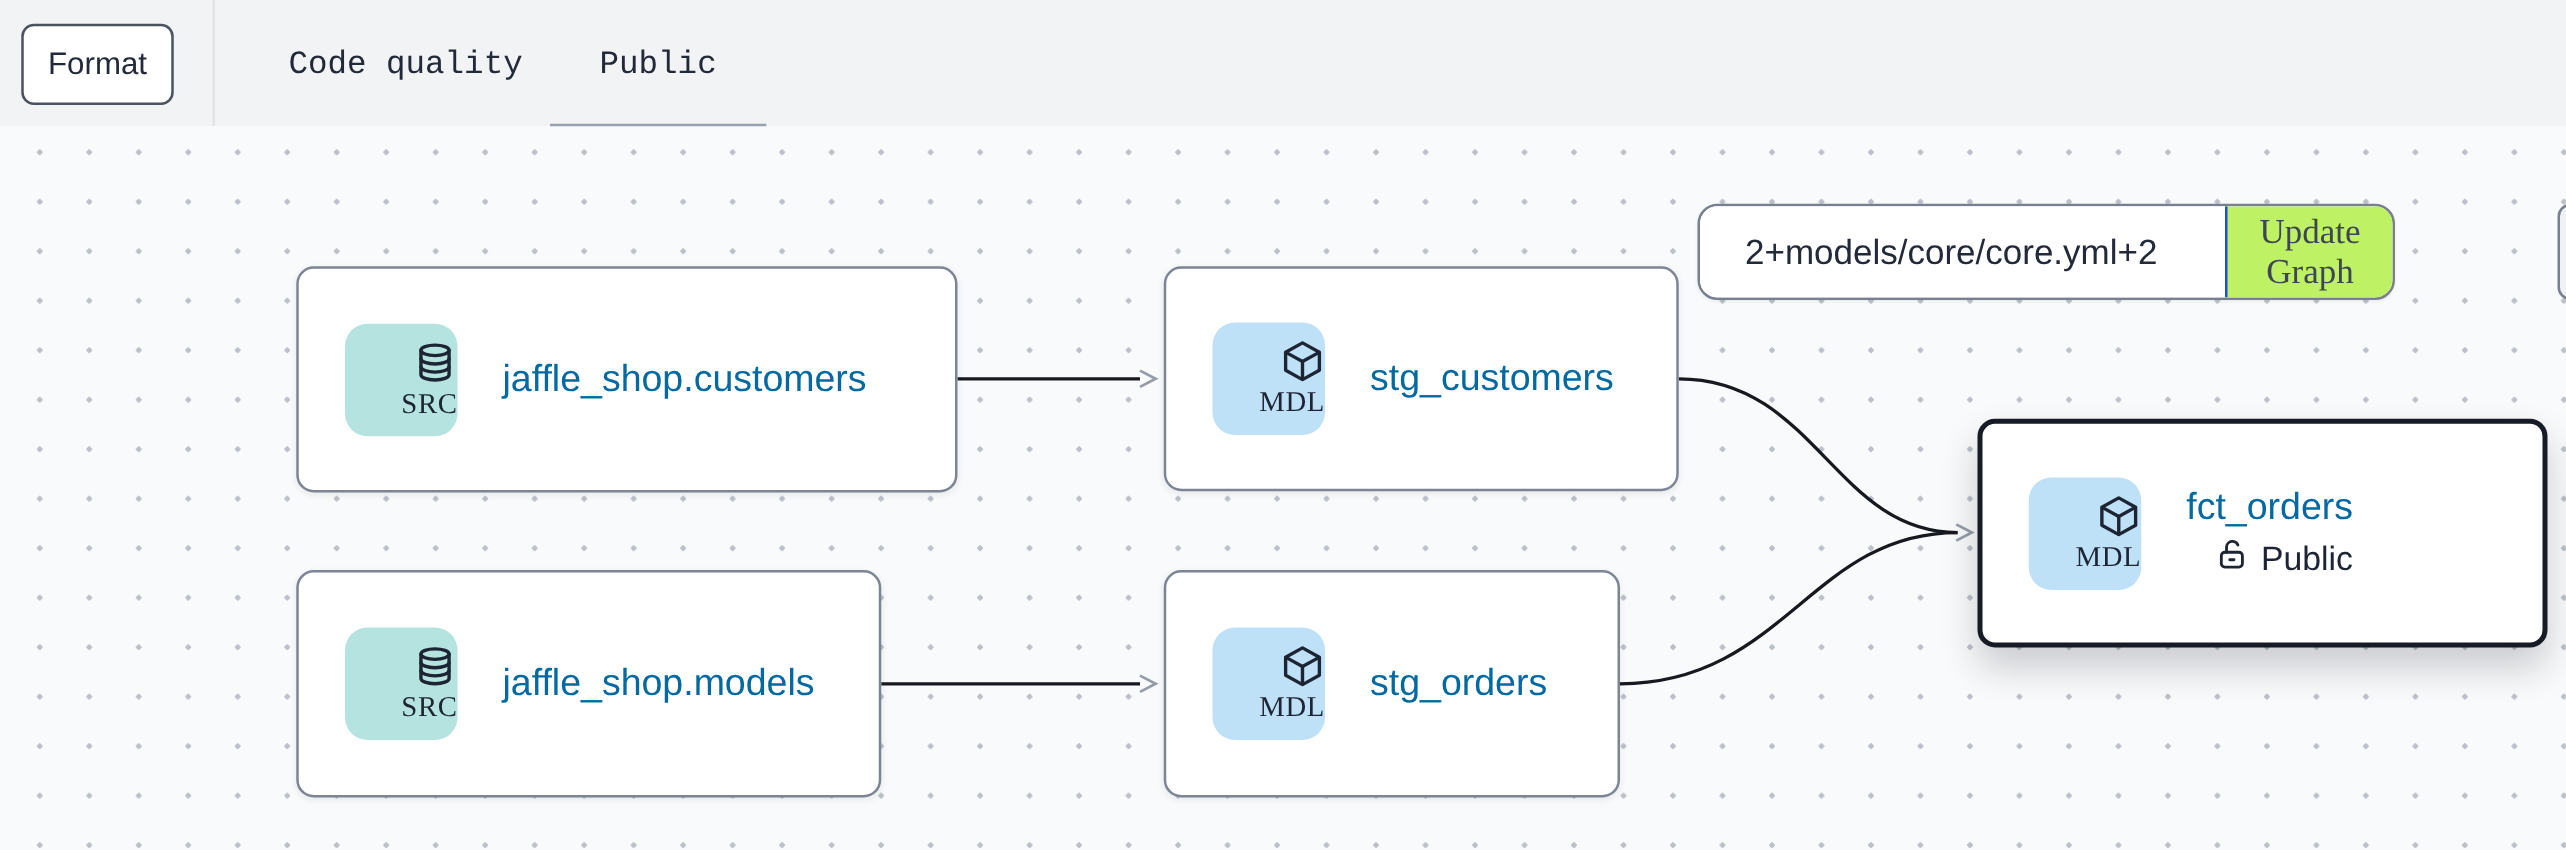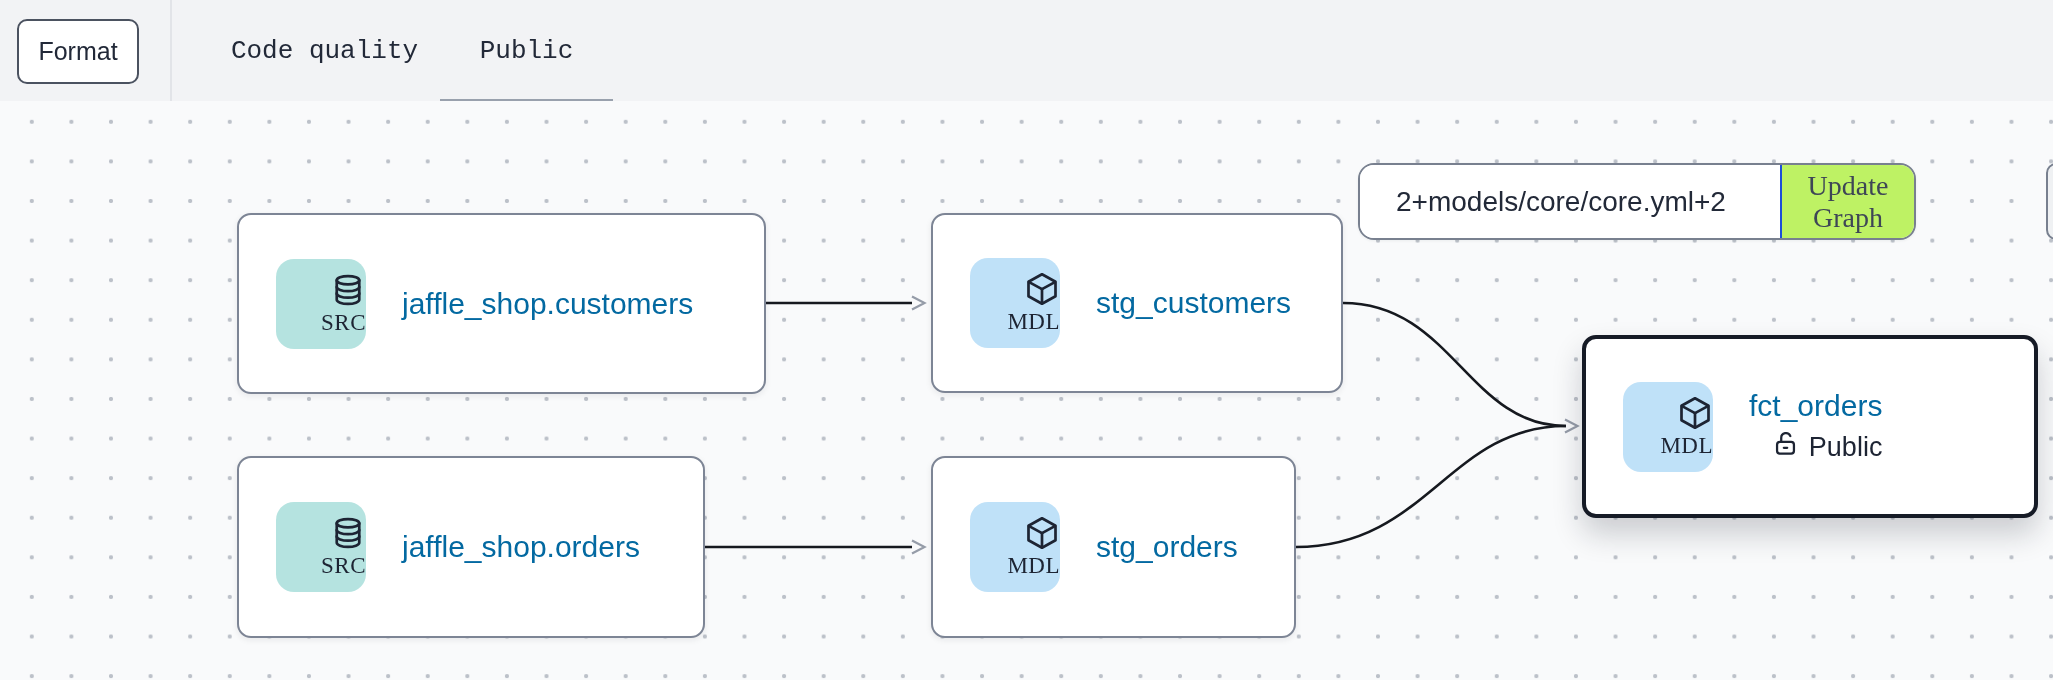--- a/index.html
+++ b/index.html
@@ -129,21 +129,21 @@
       <span>
         <svg width="36" height="36" viewBox="0 0 24 24" fill="none" stroke="#1d2433" stroke-width="1.8" stroke-linecap="round">
           <ellipse cx="12" cy="5.5" rx="7.5" ry="2.8"></ellipse>
           <path d="M4.5 5.5 V18.5 C4.5 20 7.9 21.3 12 21.3 C16.1 21.3 19.5 20 19.5 18.5 V5.5"></path>
           <path d="M4.5 10 C4.5 11.5 7.9 12.8 12 12.8 C16.1 12.8 19.5 11.5 19.5 10"></path>
           <path d="M4.5 14.3 C4.5 15.8 7.9 17.1 12 17.1 C16.1 17.1 19.5 15.8 19.5 14.3"></path>
         </svg>
       </span>
       <span class="badge-label">SRC</span>
     </div>
-    <span class="node-label">jaffle_shop.orders</span>
+    <span class="node-label">jaffle_shop.models</span>
   </div>
 
   <div class="node" style="left:931px; top:355px; width:365px; height:182px;">
     <div class="badge model">
       <span>
         <svg width="36" height="36" viewBox="0 0 24 24" fill="none" stroke="#1d2433" stroke-width="1.8" stroke-linejoin="round" stroke-linecap="round">
           <path d="M12 2.2 L21 7.2 V16.8 L12 21.8 L3 16.8 V7.2 Z"></path>
           <path d="M3.4 7.4 L12 12.1 L20.6 7.4"></path>
           <path d="M12 12.1 V21.4"></path>
         </svg>

